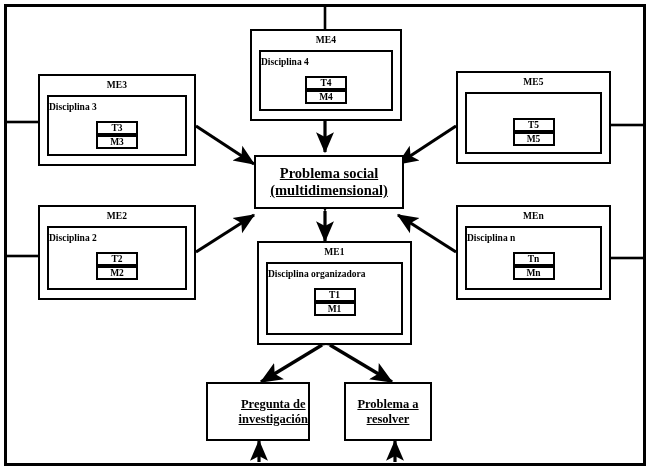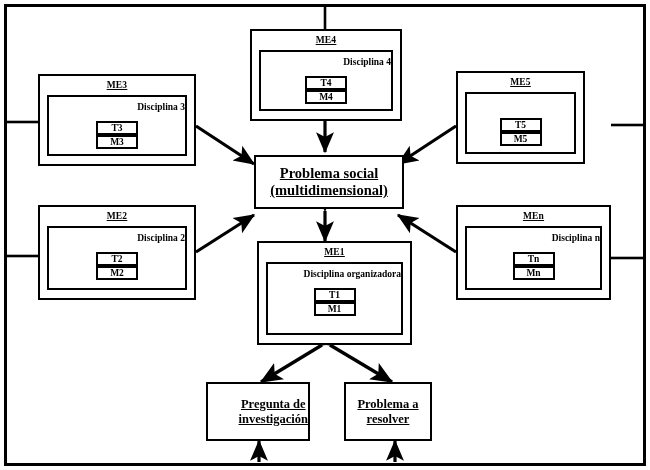--- a/index.html
+++ b/index.html
@@ -31,34 +31,33 @@
     z-index:5;
   }
   .me-title{
     position:absolute;
     left:0;right:0;top:4px;
     text-align:center;
     font-size:9.5px;
     font-weight:bold;
     letter-spacing:.2px;
     color:#000;
-    text-decoration:underline;
   }
   .disc-box{
     position:absolute;
     left:7px;right:7px;
     top:19px;bottom:8px;
     border:2.5px solid #000;
     background:#fff;
     box-sizing:border-box;
   }
   .disc-title{
     position:absolute;
     left:0;right:0;top:5px;
-    text-align:right;
+    text-align:left;
     font-size:9.5px;
     font-weight:bold;
     color:#000;
   }
   .tm-row{
     position:absolute;
     left:8px;right:8px;
     top:24px;
     height:26px;
     display:flex;
@@ -169,21 +168,21 @@
         <div class="tm-link">
           <svg viewBox="0 0 100 24" preserveAspectRatio="none">
             <line x1="4" y1="12" x2="96" y2="12" stroke="#000" stroke-width="5" marker-start="url(#ah)" marker-end="url(#ah)"></line>
           </svg>
         </div>
         <div class="tm-cell">M3</div>
       </div>
     </div>
   </div>
 
-  <div class="me-box" id="me5" style="left:456px;top:71px;width:129px;height:93px;">
+  <div class="me-box" id="me5" style="left:456px;top:71px;width:155px;height:93px;">
     <div class="me-title">ME5</div>
     <div class="disc-box">
       <div class="tm-row">
         <div class="tm-cell">T5</div>
         <div class="tm-link">
           <svg viewBox="0 0 100 24" preserveAspectRatio="none">
             <line x1="4" y1="12" x2="96" y2="12" stroke="#000" stroke-width="5" marker-start="url(#ah)" marker-end="url(#ah)"></line>
           </svg>
         </div>
         <div class="tm-cell">M5</div>

